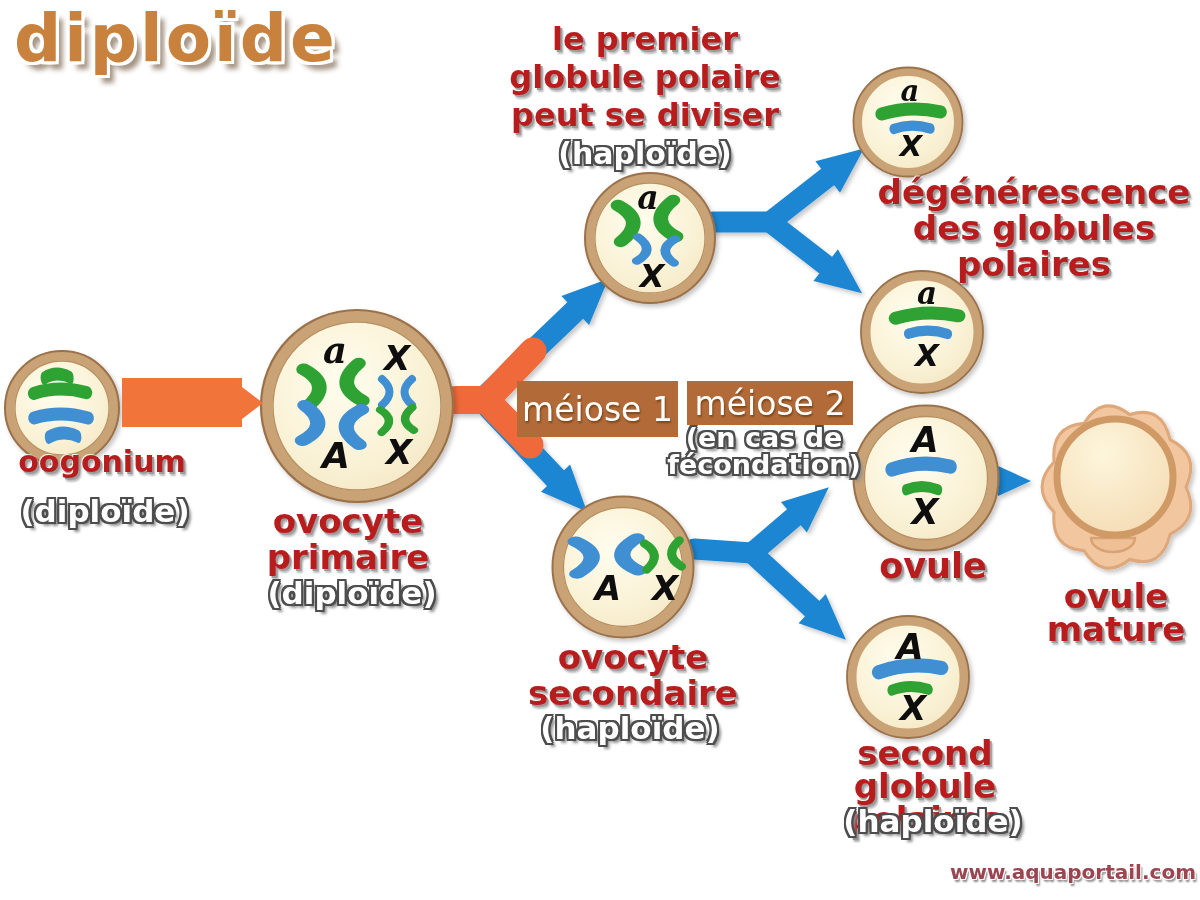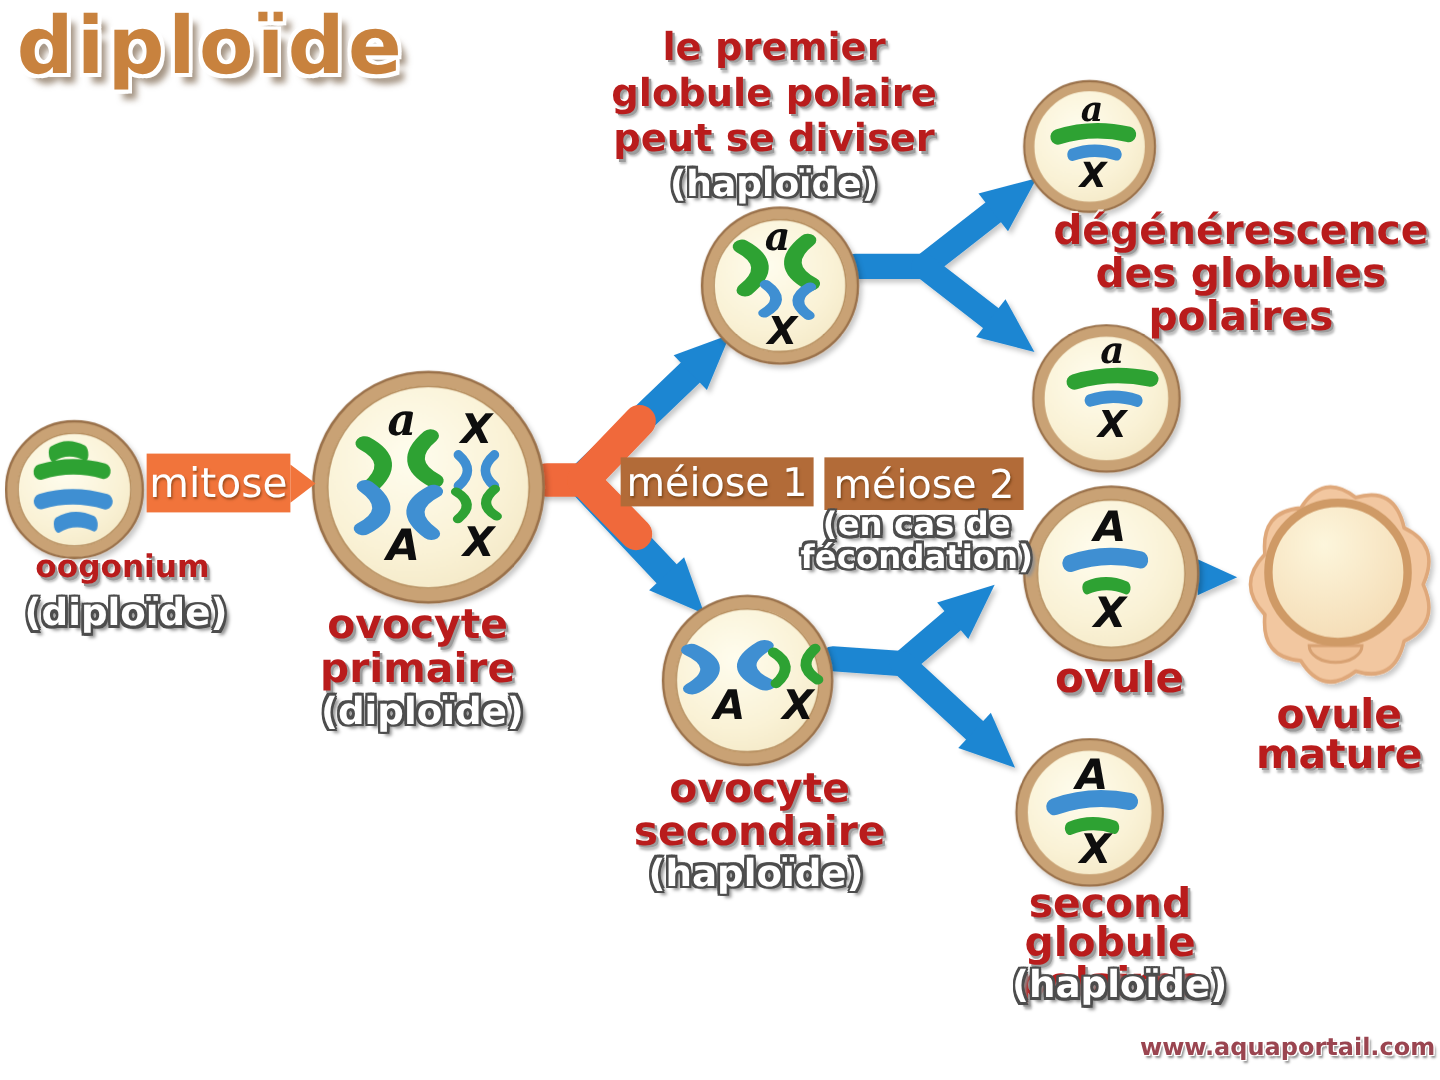--- a/index.html
+++ b/index.html
@@ -165,33 +165,32 @@
 
   <div class="txt lbl ml ctr" style="left:645px;top:20px;font-size:32px;line-height:38px;">le premier
 globule polaire
 peut se diviser</div>
   <div class="txt olbl ctr" style="left:645px;top:136px;font-size:30px;">(haploïde)</div>
 
   <div class="txt lbl ml ctr" style="left:1034px;top:174px;font-size:34px;line-height:36px;">dégénérescence
 des globules
 polaires</div>
 
-  <div class="txt lbl ctr" style="left:102px;top:458px;font-size:26px;">oogonium</div>
+  <div class="txt lbl ctr" style="left:102px;top:444px;font-size:30px;">oogonium</div>
   <div class="txt olbl ctr" style="left:105px;top:493px;font-size:31px;">(diploïde)</div>
 
   <div class="txt lbl ml ctr" style="left:348px;top:503px;font-size:34px;line-height:36px;">ovocyte
 primaire</div>
   <div class="txt olbl ctr" style="left:352px;top:575px;font-size:31px;">(diploïde)</div>
 
   <div class="procbox mitose" style="left:122px;top:378px;width:120px;height:49px;">
-    <span>mitose</span>
     <span class="tri"></span>
   </div>
 
-  <div class="procbox meiose" style="left:517px;top:381px;width:161px;height:41px;">
+  <div class="procbox meiose" style="left:517px;top:381px;width:161px;height:56px;">
     <span>méiose 1</span>
   </div>
   <div class="procbox meiose" style="left:687px;top:381px;width:166px;height:44px;">
     <span>méiose 2</span>
   </div>
   <div class="txt olbl ml ctr" style="left:764px;top:424px;font-size:27px;line-height:27px;">(en cas de
 fécondation)</div>
 
   <div class="txt lbl ml ctr" style="left:633px;top:639px;font-size:34px;line-height:36px;">ovocyte
 secondaire</div>

